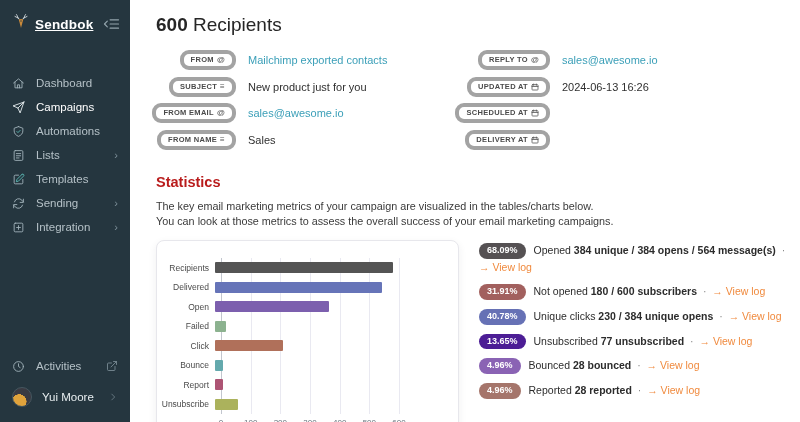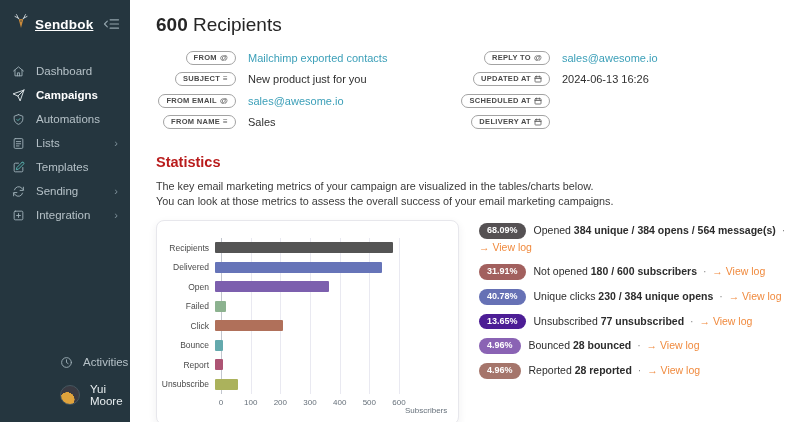--- a/index.html
+++ b/index.html
@@ -9,27 +9,27 @@
     font-family:"Liberation Sans", sans-serif; background:#ffffff; color:#2e2e2e;
   }
   
   .sidebar {
     position:absolute; left:0; top:0; bottom:0; width:130px;
     background:#25363f; color:#b5c1c7; display:flex; flex-direction:column;
   }
   .side-logo { display:flex; align-items:center; gap:5px; padding:13px 10px 8px 12px; }
   .side-logo .name { color:#fff; font-weight:700; font-size:13.5px; letter-spacing:.2px;text-decoration:underline; }
   .collapse { margin-left:auto; display:flex; align-items:center; color:#93a4ac; cursor:pointer; }
-  .side-menu { margin-top:16px; flex:1; }
+  .side-menu { margin-top:28px; flex:1; }
   .side-item { display:flex; align-items:center; gap:10px; padding:5px 12px; font-size:11.5px; cursor:pointer; }
   .side-item .icon { width:14px; height:14px; flex:none; color:#9fb0b8; display:flex; align-items:center; }
-  .side-item.active { color:#ffffff;font-weight:bold; }
+  .side-item.active { color:#ffffff; }
   .side-item.active .icon { color:#e4ebee; }
   .side-item .chev { margin-left:auto; color:#7d8f98; font-size:11px; line-height:1; }
-  .side-footer { padding-bottom:8px;margin-left:48px; }
+  .side-footer { padding-bottom:8px; }
   .foot-item { display:flex; align-items:center; gap:10px; padding:7px 12px; font-size:11.5px; cursor:pointer; }
   .foot-item .icon { width:14px; height:14px; color:#9fb0b8; display:flex; align-items:center; }
   .foot-item .right-ic { margin-left:auto; color:#7d8f98; display:flex; }
   .avatar {
     width:20px; height:20px; border-radius:50%; flex:none;
     background: radial-gradient(circle at 35% 75%, #e0a33c 0 40%, #3a3a42 41% 100%);
     border:1px solid #45565f;
   }
   .user-name { color:#e8eef0; font-size:11.5px; }
   svg.ic { stroke:currentColor; fill:none; stroke-width:1.7; stroke-linecap:round; stroke-linejoin:round; }
@@ -37,21 +37,21 @@
   .main { position:absolute; left:130px; top:0; right:0; bottom:0; padding:8px 0 0 26px; background:#fff; }
   h1.page-title { font-size:19px; margin:6px 0 14px 0; font-weight:400; color:#262626; }
   h1.page-title b { font-weight:800; }
   .details { display:flex; }
   .details .col-left { width:322px; }
   .field-row { display:flex; align-items:center; margin-bottom:6.5px; min-height:15px; }
   .pill-wrap { display:flex; justify-content:flex-end; flex:none; }
   .col-left .pill-wrap { width:80px; }
   .col-right .pill-wrap { width:72px; }
   .pill {
-    display:inline-flex; align-items:center; gap:3px; border:1px solid #a3a3a3; border-radius:9px;
+    display:inline-flex; align-items:center; gap:3px; border:4px solid #a3a3a3; border-radius:9px;
     padding:2px 7px; font-size:7.5px; font-weight:700; color:#4a4a4a; letter-spacing:.3px;
     white-space:nowrap; background:#fff; line-height:1;
   }
   .pill .picon { font-size:8px; color:#555; display:flex; align-items:center; line-height:1; }
   .field-value { margin-left:12px; font-size:11px; color:#303030; white-space:nowrap; }
   .field-value.link { color:#3b9fb8; }
   .stats-head { font-size:14.5px; font-weight:700; color:#b91c1c; margin:18px 0 9px 0; }
   .stats-desc { font-size:10.8px; color:#3a3a3a; line-height:1.4; margin:0; }
   .content-row { display:flex; margin-top:11px; gap:20px; }
   

